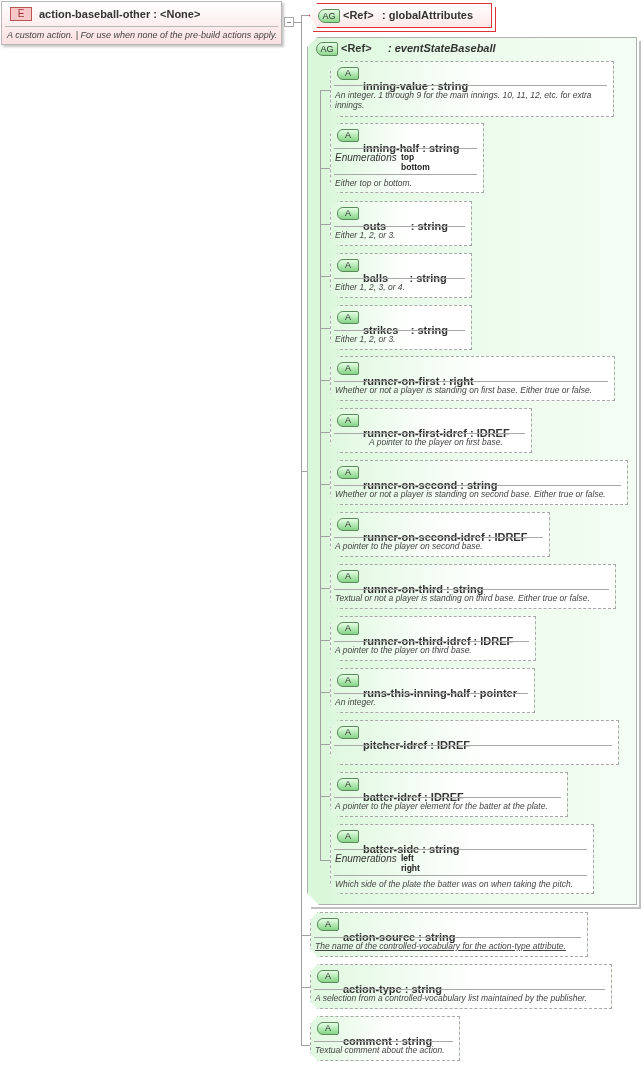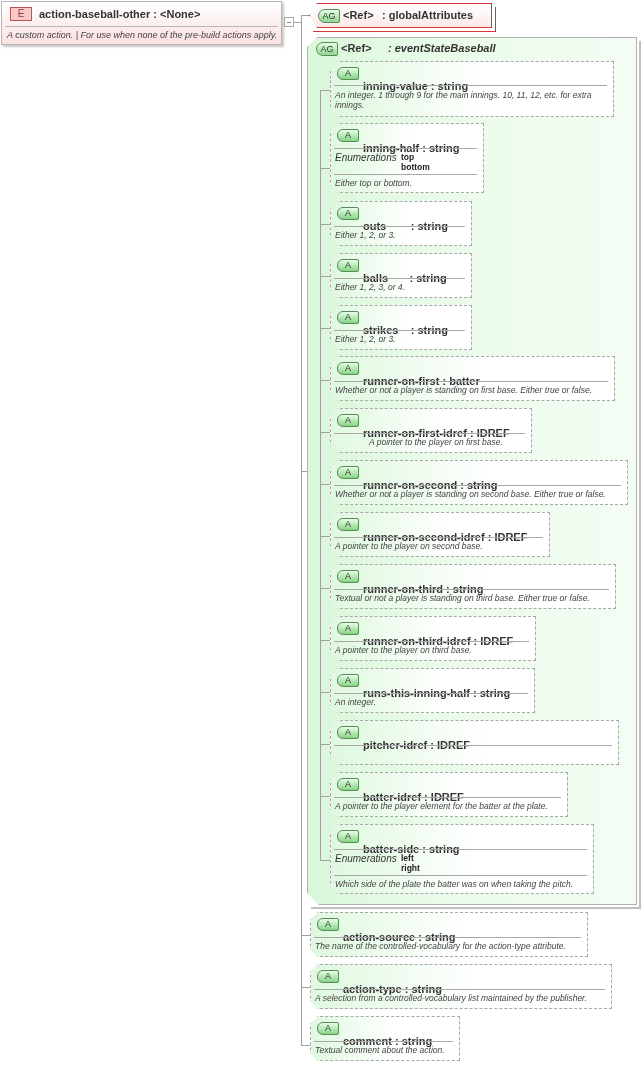--- a/index.html
+++ b/index.html
@@ -158,21 +158,21 @@
 <div class="attr" style="left:330px; top:305px; width:142px; height:45px;">
   <span class="a-badge">A</span>
   <span class="a-name">strikes    : string</span>
   <div class="a-sep" style="top:24px;"></div>
   <div class="a-desc" style="top:28px;">Either 1, 2, or 3.</div>
 </div>
 
 <div class="line" style="left:320px; top:380px; width:10px; height:1px;"></div>
 <div class="attr" style="left:330px; top:356px; width:285px; height:45px;">
   <span class="a-badge">A</span>
-  <span class="a-name">runner-on-first : batter</span>
+  <span class="a-name">runner-on-first : right</span>
   <div class="a-sep" style="top:24px;"></div>
   <div class="a-desc" style="top:28px;">Whether or not a player is standing on first base. Either true or false.</div>
 </div>
 
 <div class="line" style="left:320px; top:432px; width:10px; height:1px;"></div>
 <div class="attr" style="left:330px; top:408px; width:202px; height:45px;">
   <span class="a-badge">A</span>
   <span class="a-name">runner-on-first-idref : IDREF</span>
   <div class="a-sep" style="top:24px;"></div>
   <div class="a-desc" style="top:28px;margin-left:34px;">A pointer to the player on first base.</div>
@@ -206,21 +206,21 @@
 <div class="attr" style="left:330px; top:616px; width:206px; height:45px;">
   <span class="a-badge">A</span>
   <span class="a-name">runner-on-third-idref : IDREF</span>
   <div class="a-sep" style="top:24px;"></div>
   <div class="a-desc" style="top:28px;">A pointer to the player on third base.</div>
 </div>
 
 <div class="line" style="left:320px; top:692px; width:10px; height:1px;"></div>
 <div class="attr" style="left:330px; top:668px; width:205px; height:45px;">
   <span class="a-badge">A</span>
-  <span class="a-name">runs-this-inning-half : string</span>
+  <span class="a-name">runs-this-inning-half : pointer</span>
   <div class="a-sep" style="top:24px;"></div>
   <div class="a-desc" style="top:28px;">An integer.</div>
 </div>
 
 <div class="line" style="left:320px; top:744px; width:10px; height:1px;"></div>
 <div class="attr" style="left:330px; top:720px; width:289px; height:45px;">
   <span class="a-badge">A</span>
   <span class="a-name">pitcher-idref : IDREF</span>
   <div class="a-sep" style="top:24px;"></div>
 </div>
@@ -244,21 +244,21 @@
     <div>right</div>
   </div>
   <div class="a-sep" style="top:50px;"></div>
   <div class="a-desc" style="top:54px;">Which side of the plate the batter was on when taking the pitch.</div>
 </div>
 
 <div class="attr" style="left:310px; top:912px; width:278px; height:45px;">
   <span class="a-badge">A</span>
   <span class="a-name">action-source : string</span>
   <div class="a-sep" style="top:24px;"></div>
-  <div class="a-desc" style="top:28px;">The name of the controlled-vocabulary for the action-type attribute.</div>
+  <div class="a-desc" style="top:28px;text-decoration:underline;">The name of the controlled-vocabulary for the action-type attribute.</div>
 </div>
 
 <div class="attr" style="left:310px; top:964px; width:302px; height:45px;">
   <span class="a-badge">A</span>
   <span class="a-name">action-type : string</span>
   <div class="a-sep" style="top:24px;"></div>
   <div class="a-desc" style="top:28px;">A selection from a controlled-vocabulary list maintained by the publisher.</div>
 </div>
 
 <div class="attr" style="left:310px; top:1016px; width:150px; height:45px;">

